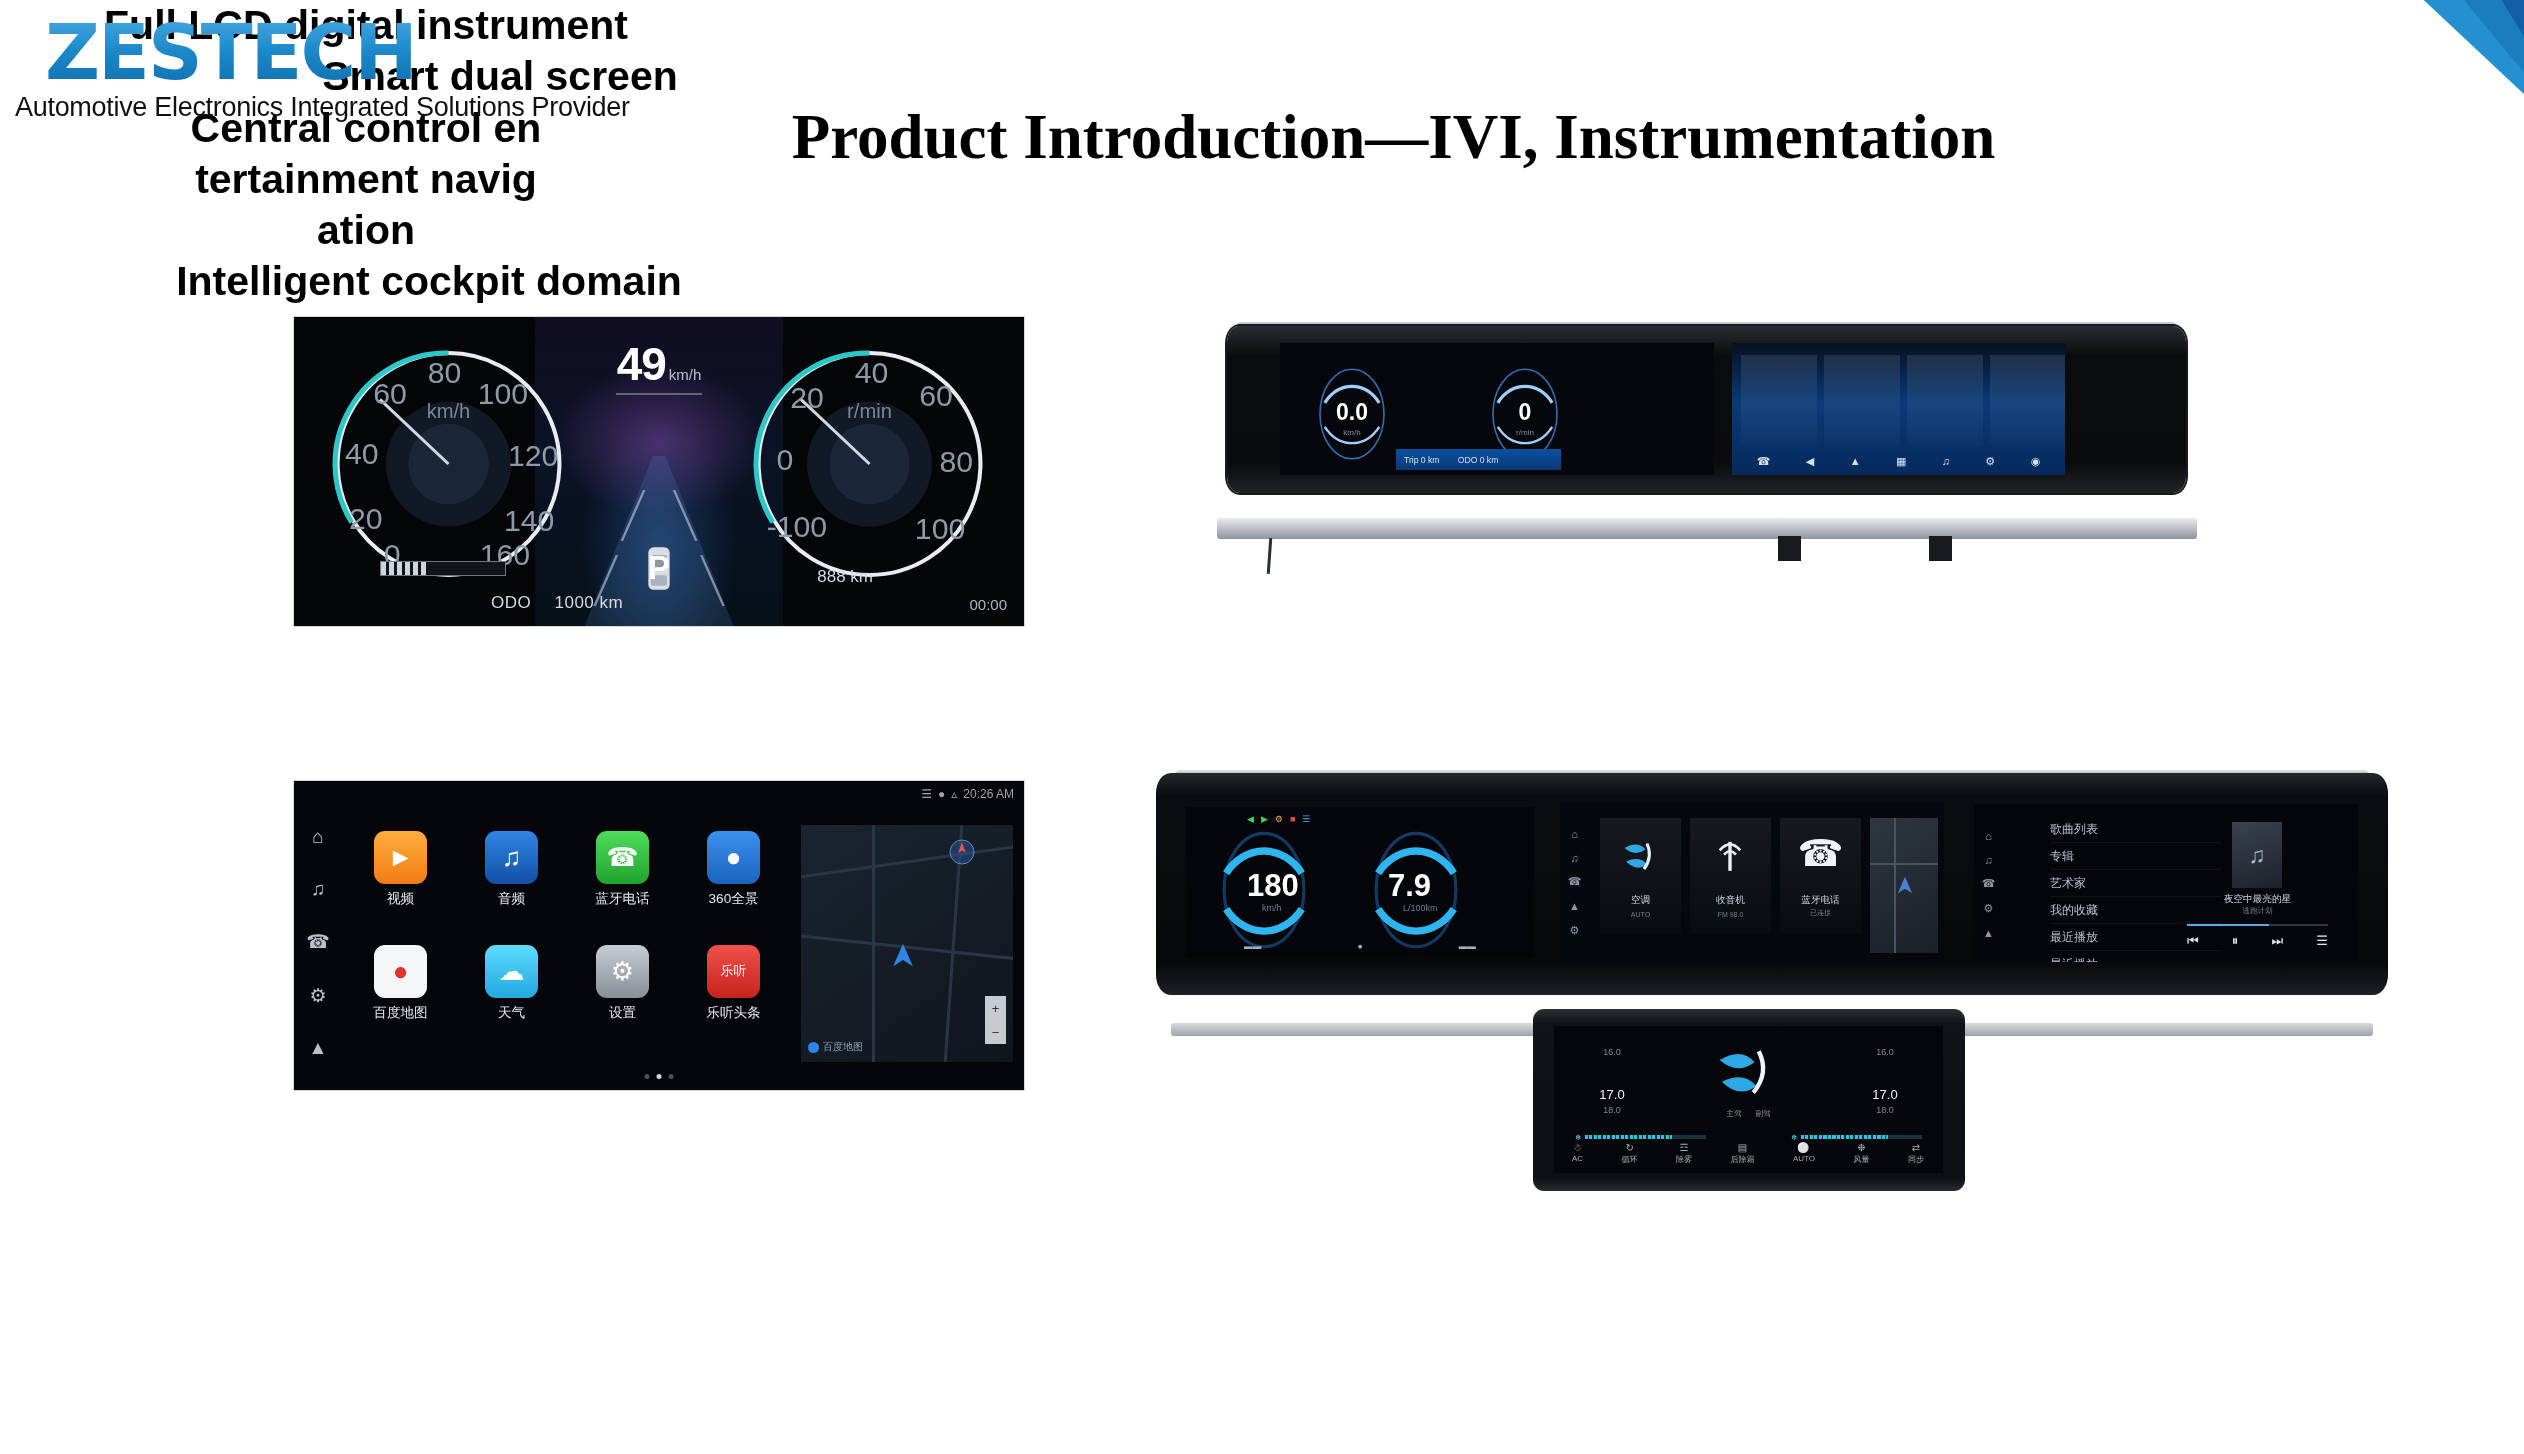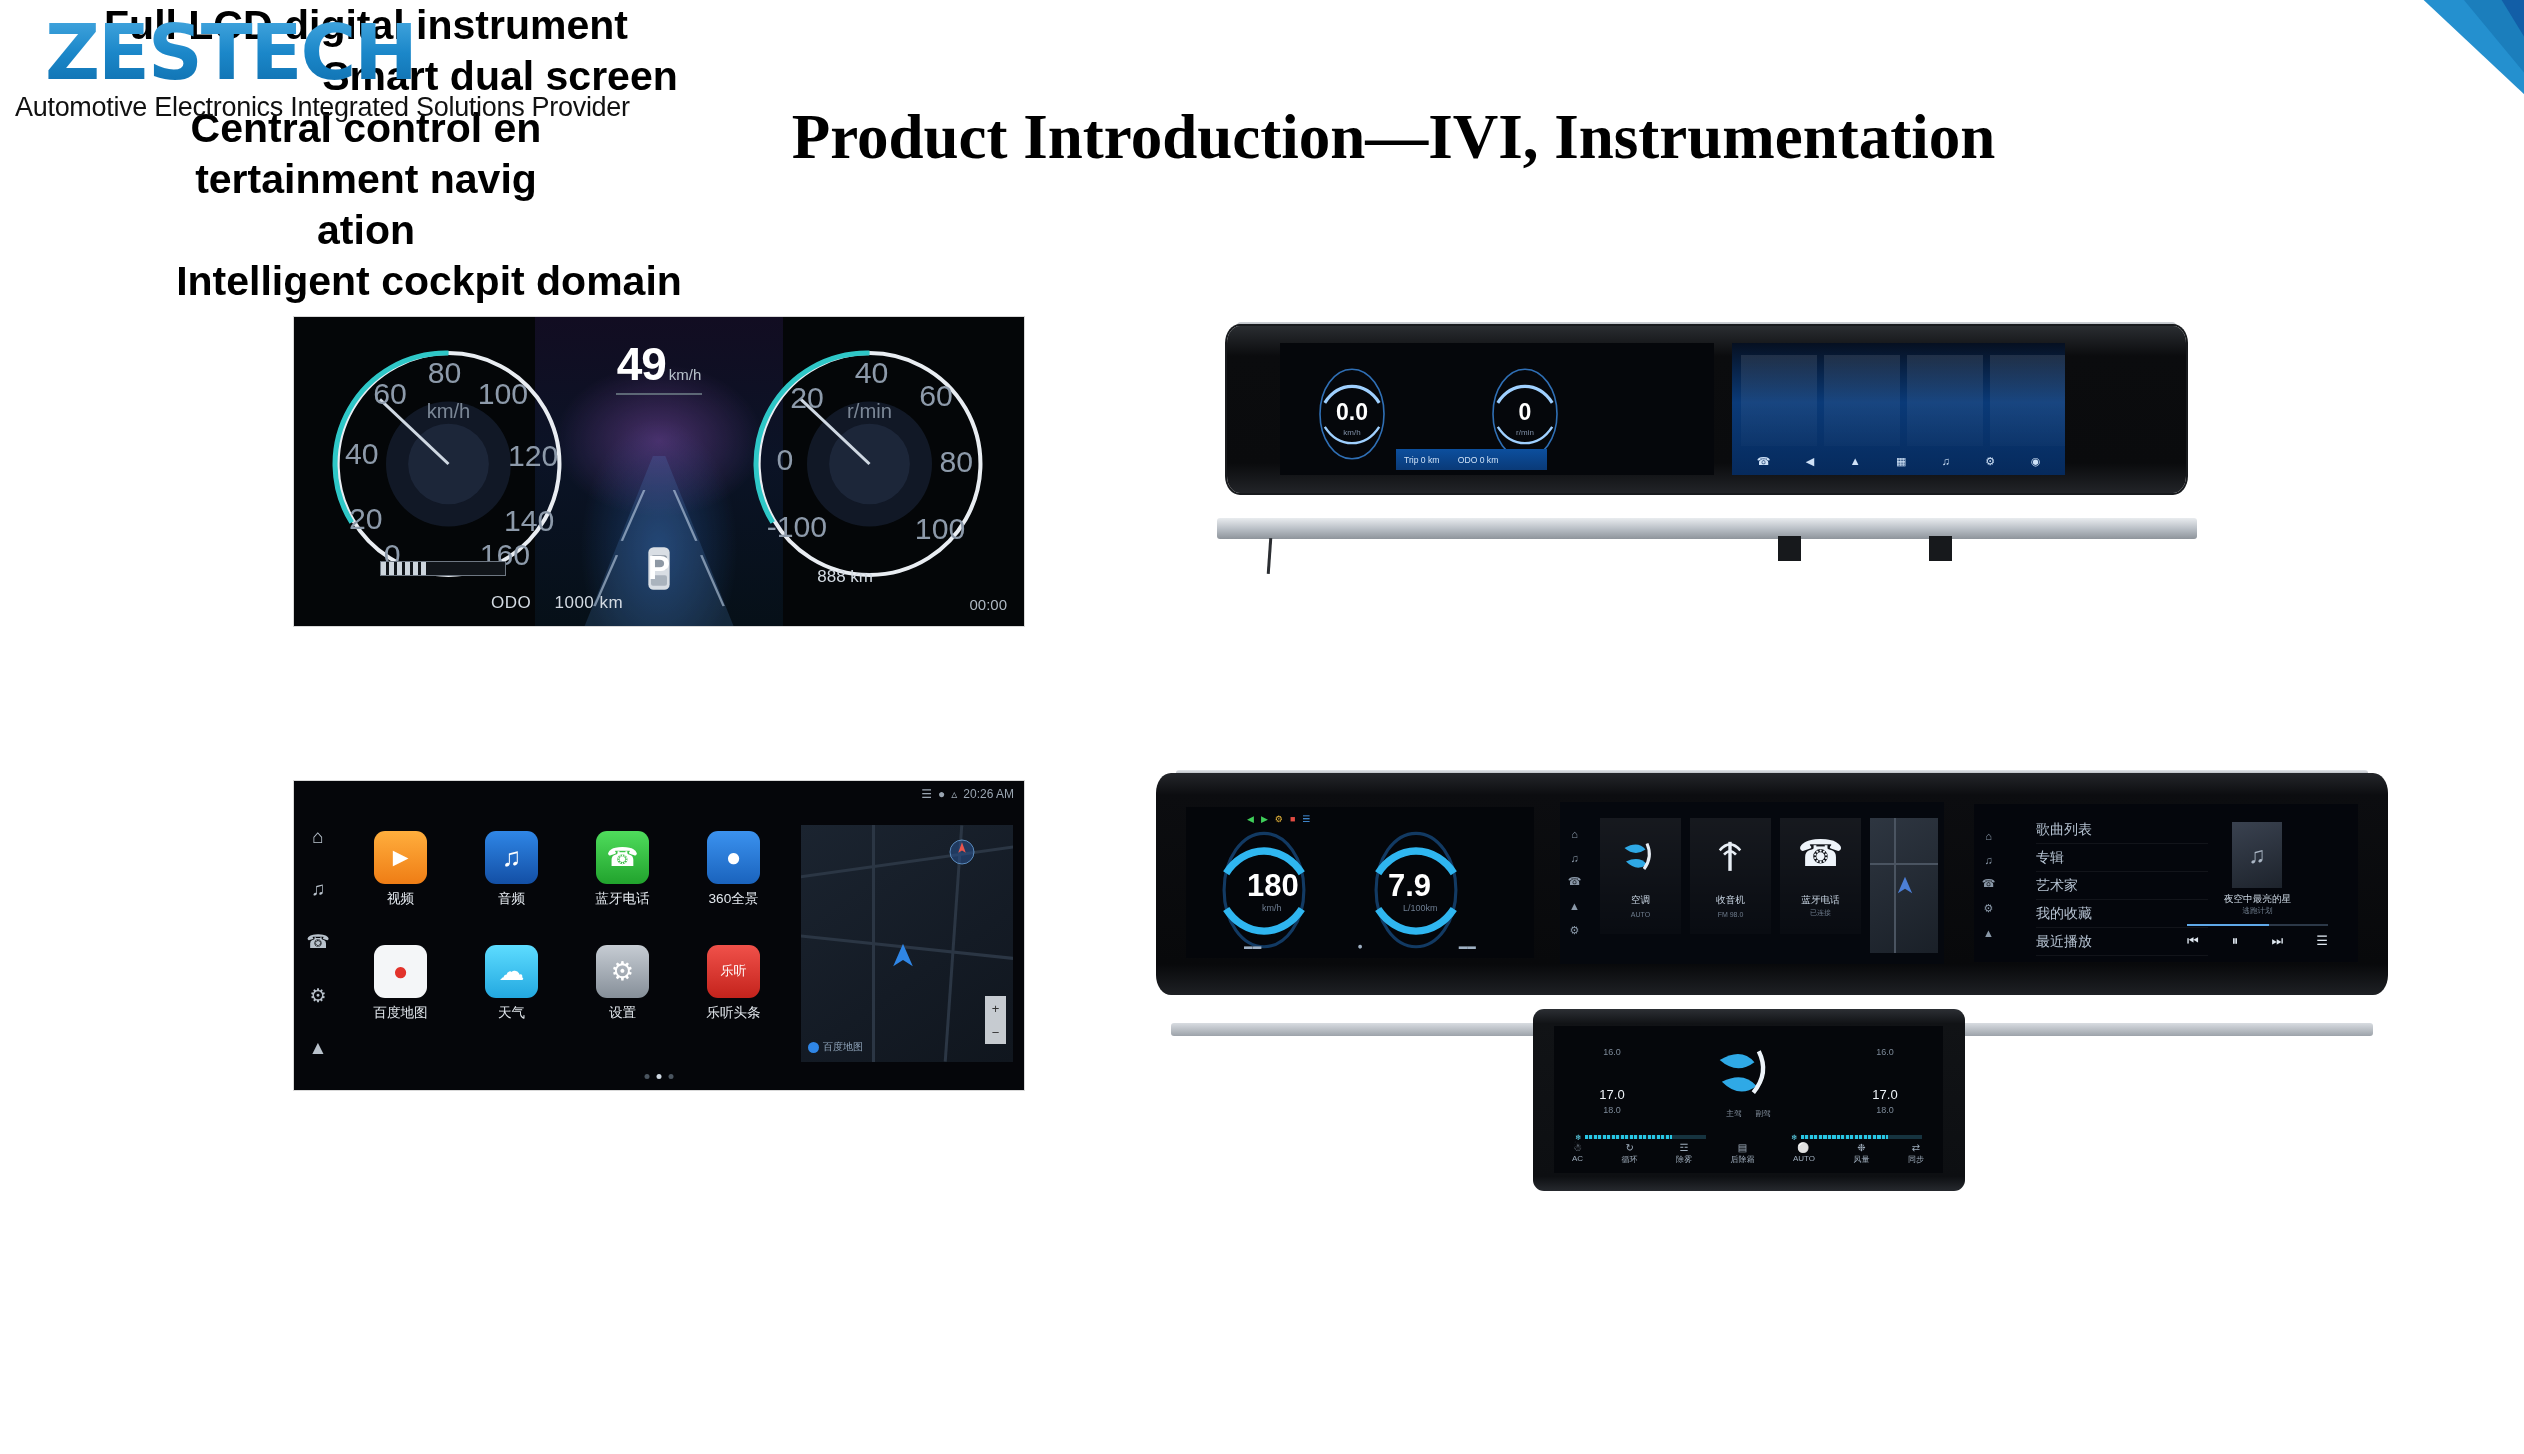--- a/index.html
+++ b/index.html
@@ -82,21 +82,21 @@
     background:#05070b; overflow:hidden; }
   .dual-screenR { position:absolute; left:505px; top:17px; width:333px; height:132px;
     background:linear-gradient(180deg,#061021 0%,#0a3a78 45%,#062a5c 100%); overflow:hidden; }
   .dring { position:absolute; top:23px; width:96px; height:96px; }
   .dring.a { left:24px; } .dring.b { left:197px; }
   .dval { position:absolute; color:#fff; font-size:23px; font-weight:bold; text-align:center;
     width:96px; top:56px; }
   .dval.a { left:24px; } .dval.b { left:197px; }
   .dsub { position:absolute; color:#7f8fa6; font-size:8px; text-align:center; width:96px; top:85px;}
   .dsub.a{left:24px;} .dsub.b{left:197px;}
-  .dbar { position:absolute; left:116px; bottom:5px; width:151px; height:21px;
+  .dbar { position:absolute; left:116px; bottom:5px; width:165px; height:21px;
     background:linear-gradient(180deg,#0c4f9e,#0a3a78); }
   .dbar span { color:#cfe2f7; font-size:8.6px; display:inline-block; margin:6px 8px; }
   .dcard { position:absolute; top:12px; width:76px; height:91px;
     background:linear-gradient(180deg,rgba(255,255,255,.10),rgba(255,255,255,.02)); }
   .dicons { position:absolute; left:7px; bottom:7px; width:319px; display:flex;
     justify-content:space-around; color:#cfe2f7; font-size:11px; }
 
   
   .central { position:absolute; left:293px; top:780px; width:732px; height:311px;
     background:#05060a; border:1.5px solid #d9d9d9; overflow:hidden; }
@@ -147,21 +147,21 @@
     display:flex; align-items:center; justify-content:space-around; color:#9fb0c3; font-size:8.6px; }
   .ck-card { position:absolute; top:16px; width:81px; height:116px;
     background:linear-gradient(180deg,rgba(255,255,255,.07),rgba(255,255,255,.015)); }
   .ck-card .t { position:absolute; left:0; right:0; bottom:27px; text-align:center;
     color:#c9d6e4; font-size:9.6px;margin-top:48px; }
   .ck-card .s { position:absolute; left:0; right:0; bottom:16px; text-align:center;
     color:#6f7d8d; font-size:7px; }
   .ck-side { position:absolute; left:3px; top:20px; width:23px; height:121px;
     display:flex; flex-direction:column; justify-content:space-around; align-items:center;
     color:#8a98a8; font-size:11px; }
-  .ck-list { position:absolute; left:62px; top:12px; width:172px; color:#b6c3d2; font-size:14px; }
+  .ck-list { position:absolute; left:76px; top:12px; width:172px; color:#b6c3d2; font-size:12px; }
   .ck-list div { padding:4.5px 0; border-bottom:0.5px solid rgba(255,255,255,.06); }
   .ck-album { position:absolute; right:76px; top:18px; width:50px; height:66px;
     background:linear-gradient(160deg,#3a4250,#1d232c); display:flex;
     align-items:center; justify-content:center; font-size:23px; color:#aab6c4; }
   .ck-song { position:absolute; right:45px; top:89px; width:111px; text-align:center;
     color:#cfdae6; font-size:9.6px; }
   .ck-artist { position:absolute; right:45px; top:102px; width:111px; text-align:center;
     color:#6f7d8d; font-size:7.6px; }
   .ck-prog { position:absolute; right:30px; top:120px; width:141px; height:1.5px; background:#2c3848; }
   .ck-prog i { display:block; height:100%; width:58%; background:#5fa8e8; }

